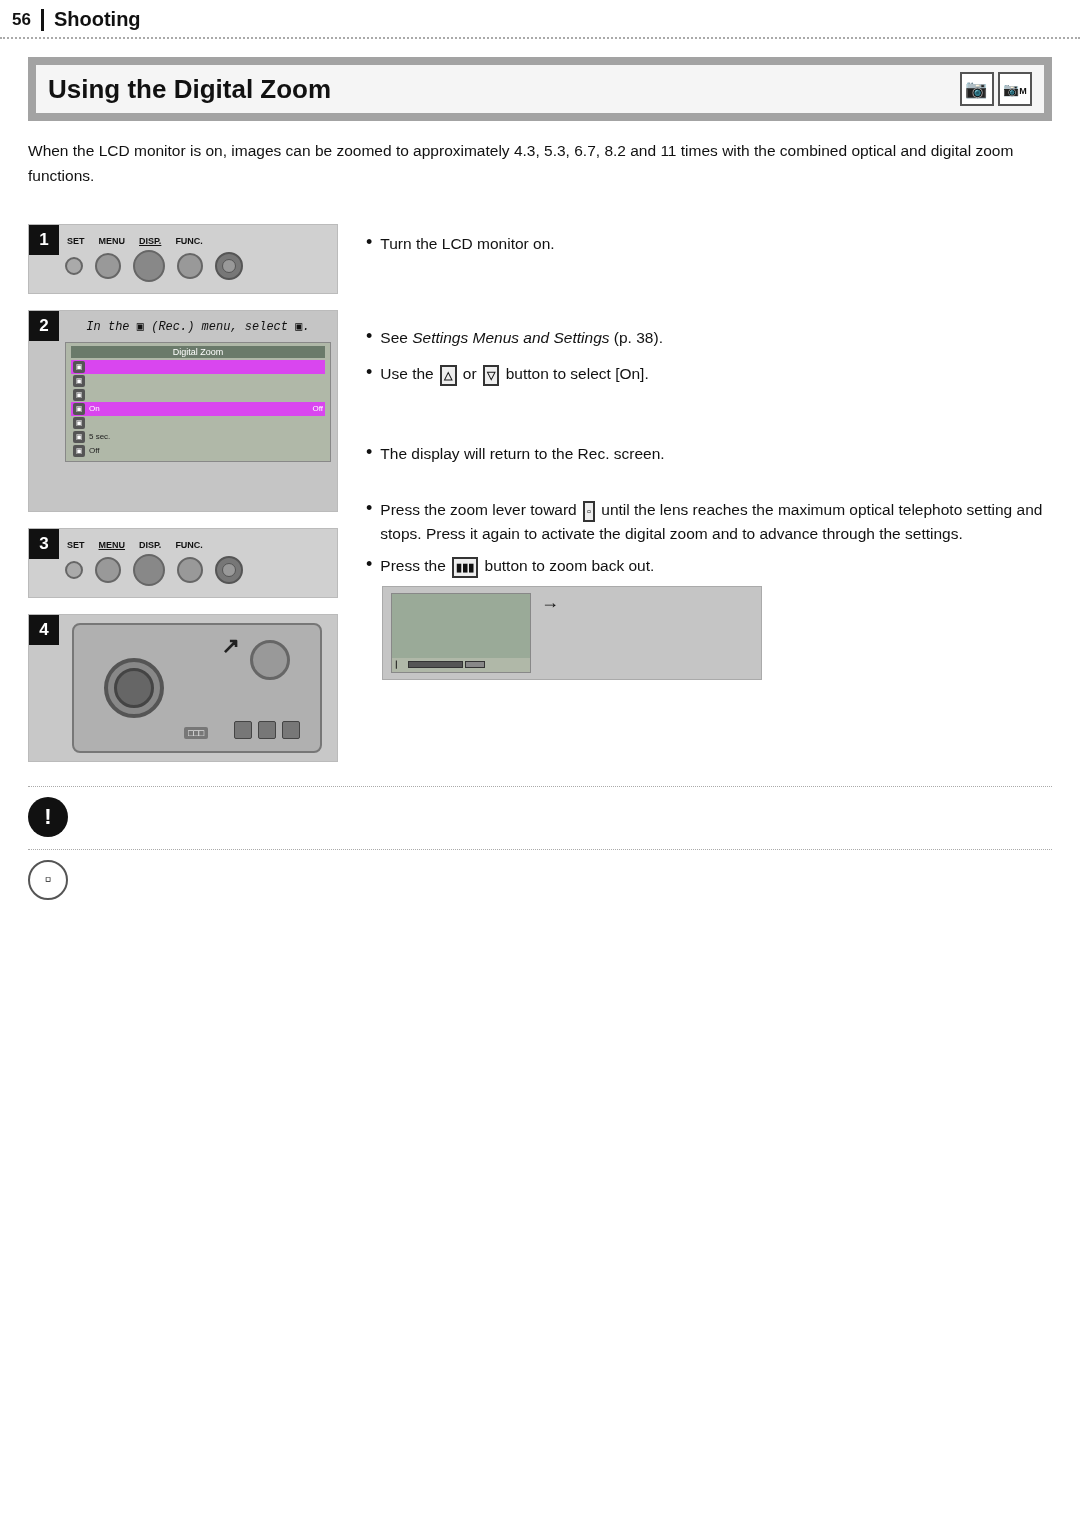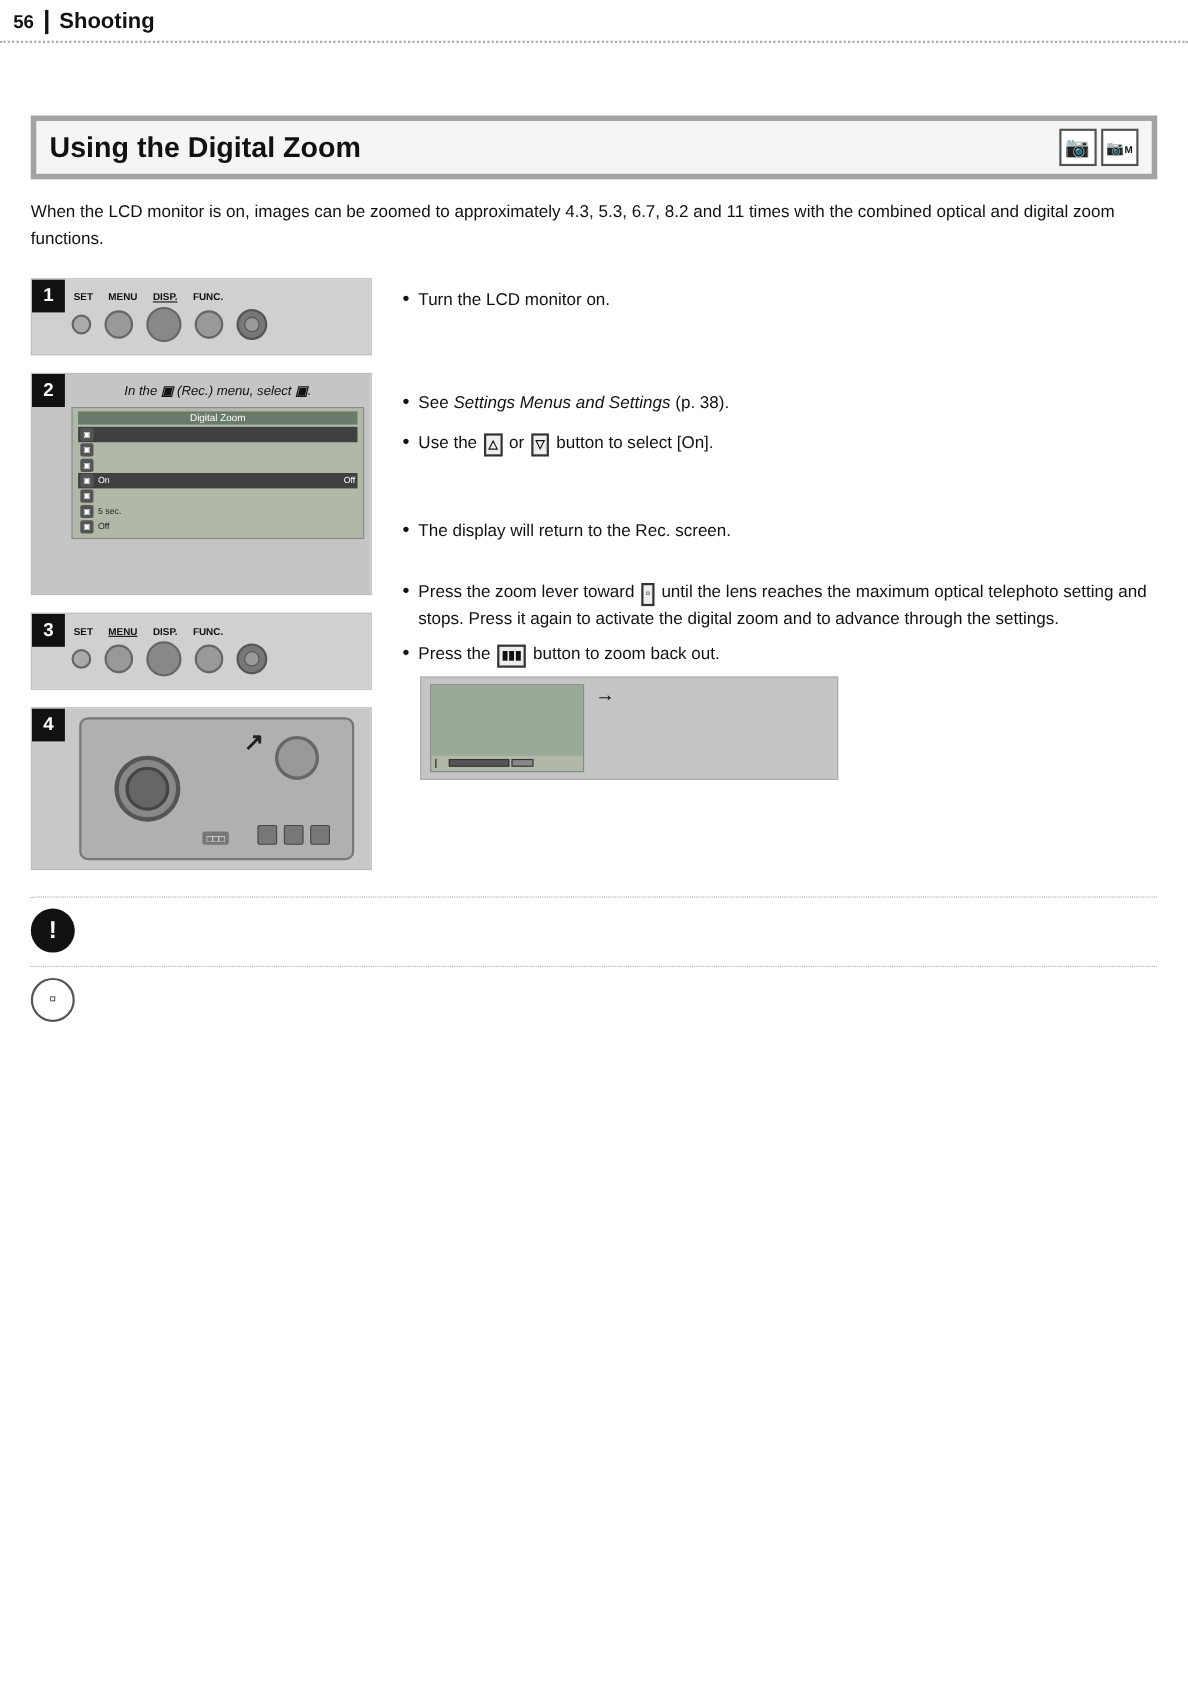--- a/index.html
+++ b/index.html
@@ -39,25 +39,24 @@
 
     
     .main-content {
       padding: 18px 28px 24px 28px;
     }
 
     
     .section-title-row {
       display: flex;
       align-items: center;
-      border: 5px solid #a3a3a3;
+      border: 8px solid #a3a3a3;
       background: #f5f5f5;
       padding: 7px 12px 7px 12px;
       margin-bottom: 18px;
-      margin-top: 48px;
     }
     .section-title {
       font-size: 26px;
       font-weight: bold;
       flex: 1;
     }
     .mode-icons {
       display: flex;
       gap: 4px;
       align-items: center;
@@ -70,21 +69,21 @@
       display: flex;
       align-items: center;
       justify-content: center;
       font-size: 18px;
     }
 
     
     .intro-text {
       font-size: 15.5px;
       line-height: 1.6;
-      margin-bottom: 22px;
+      margin-bottom: 35px;
     }
 
     
     .steps-layout {
       display: grid;
       grid-template-columns: 310px 1fr;
       gap: 0 28px;
     }
 
     
@@ -156,21 +155,21 @@
       text-align: center;
     }
     .menu-row {
       display: flex;
       align-items: center;
       gap: 4px;
       padding: 1px 2px;
       font-size: 9px;
     }
     .menu-row.selected {
-      background: #404040;
+      background: #d946ef;
       color: #fff;
     }
     .menu-icon {
       width: 12px;
       height: 12px;
       background: #555;
       display: inline-flex;
       align-items: center;
       justify-content: center;
       font-size: 7px;
@@ -475,21 +474,21 @@
                 <div style="position:absolute;top:50%;left:50%;transform:translate(-50%,-50%);width:14px;height:14px;border-radius:50%;background:#999;border:1px solid #555;"></div>
               </div>
             </div>
           </div>
         </div>
       </div>
 
       <div class="step-image-box">
         <div class="step-number-badge">2</div>
         <div class="step2-img">
-          <div style="font-size:12px;font-style:italic;text-align:center;margin:4px 0 4px 0;">
+          <div style="font-size:12px;font-style:italic;text-align:center;margin:4px 0 4px 0;font-family:Liberation Mono, monospace;">
             In the <span style="font-weight:bold;">▣</span> (Rec.) menu, select <span style="font-weight:bold;">▣</span>.
           </div>
           <div class="menu-screen">
             <div class="menu-title">Digital Zoom</div>
             <div class="menu-row selected">
               <span class="menu-icon">▣</span>
               <span></span>
               <span class="menu-val"></span>
             </div>
             <div class="menu-row">

